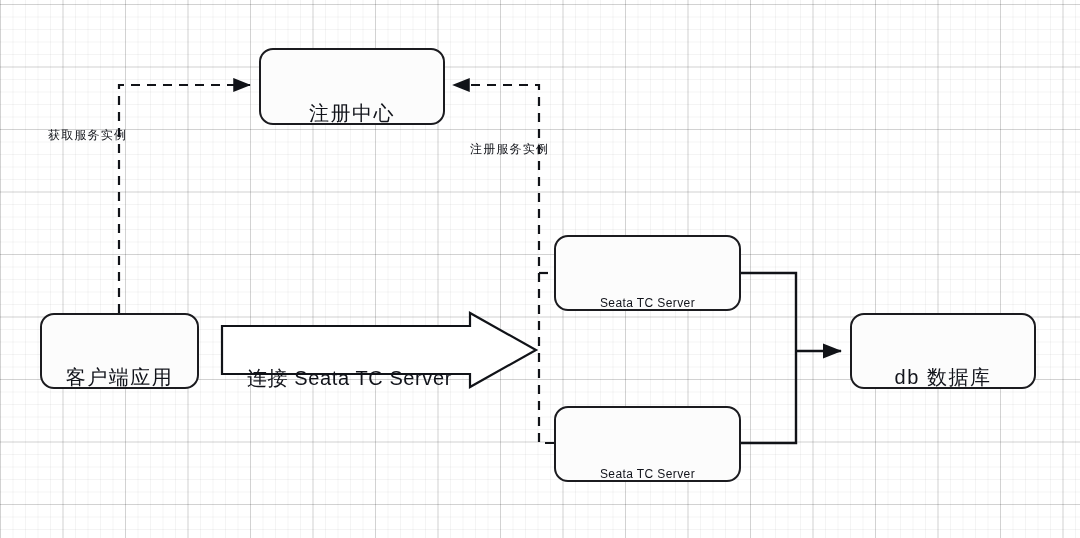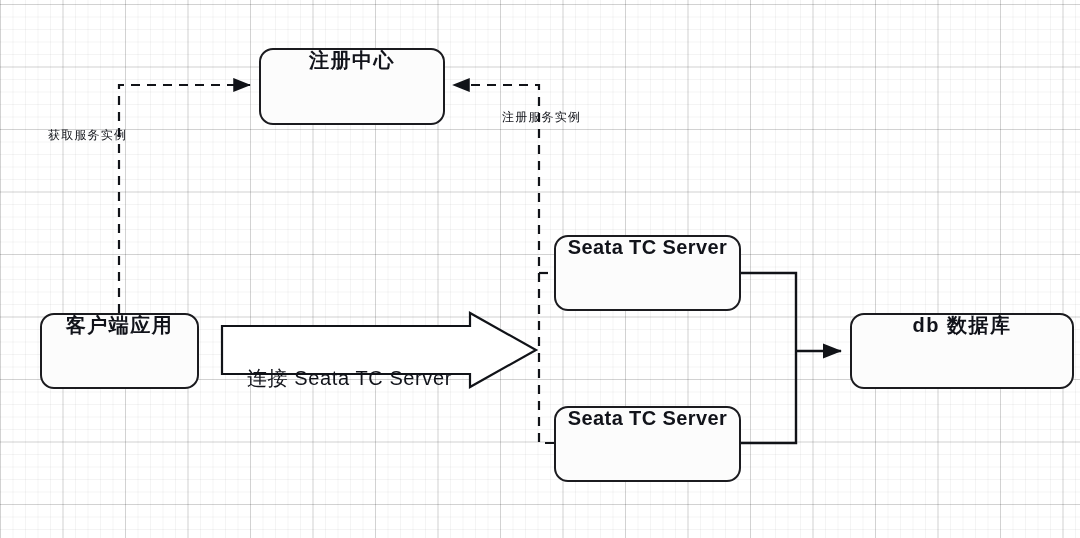--- a/index.html
+++ b/index.html
@@ -38,28 +38,27 @@
     height: 538px;
     overflow: visible;
   }
   .node {
     position: absolute;
     box-sizing: border-box;
     border: 2.2px solid #1b1b1f;
     border-radius: 14px;
     background: #fcfcfc;
     display: flex;
-    align-items: flex-start;
+    align-items: flex-end;
     justify-content: center;
     color: #11131a;
     letter-spacing: 0.4px;
-    font-weight: bold;
   }
   .node-label {
-    font-size: 20px;
+    font-size: 12px;
     line-height: 1;
     white-space: nowrap;
   }
   .node-cn .node-label { font-size: 20px; letter-spacing: 1.5px; }
   .edge-label {
     position: absolute;
     font-size: 12px;
     color: #12141a;
     white-space: nowrap;
     letter-spacing: 1.2px;
@@ -107,23 +106,23 @@
   </div>
 
   <div class="node" style="left:554px; top:235px; width:187px; height:76px;">
     <span class="node-label">Seata TC Server</span>
   </div>
 
   <div class="node" style="left:554px; top:406px; width:187px; height:76px;">
     <span class="node-label">Seata TC Server</span>
   </div>
 
-  <div class="node node-cn" style="left:850px; top:313px; width:224px; height:76px;">
+  <div class="node node-cn" style="left:850px; top:313px; width:186px; height:76px;">
     <span class="node-label">db 数据库</span>
   </div>
 
   <div class="edge-label" style="left:48px; top:129px;">获取服务实例</div>
 
-  <div class="edge-label" style="left:470px; top:111px;margin-left:32px;">注册服务实例</div>
+  <div class="edge-label" style="left:470px; top:143px;">注册服务实例</div>
 
   <div class="blockarrow-label" style="left:247px; top:340px;margin-top:28px;">连接 Seata TC Server</div>
 
 </div>
 
 </body></html>

